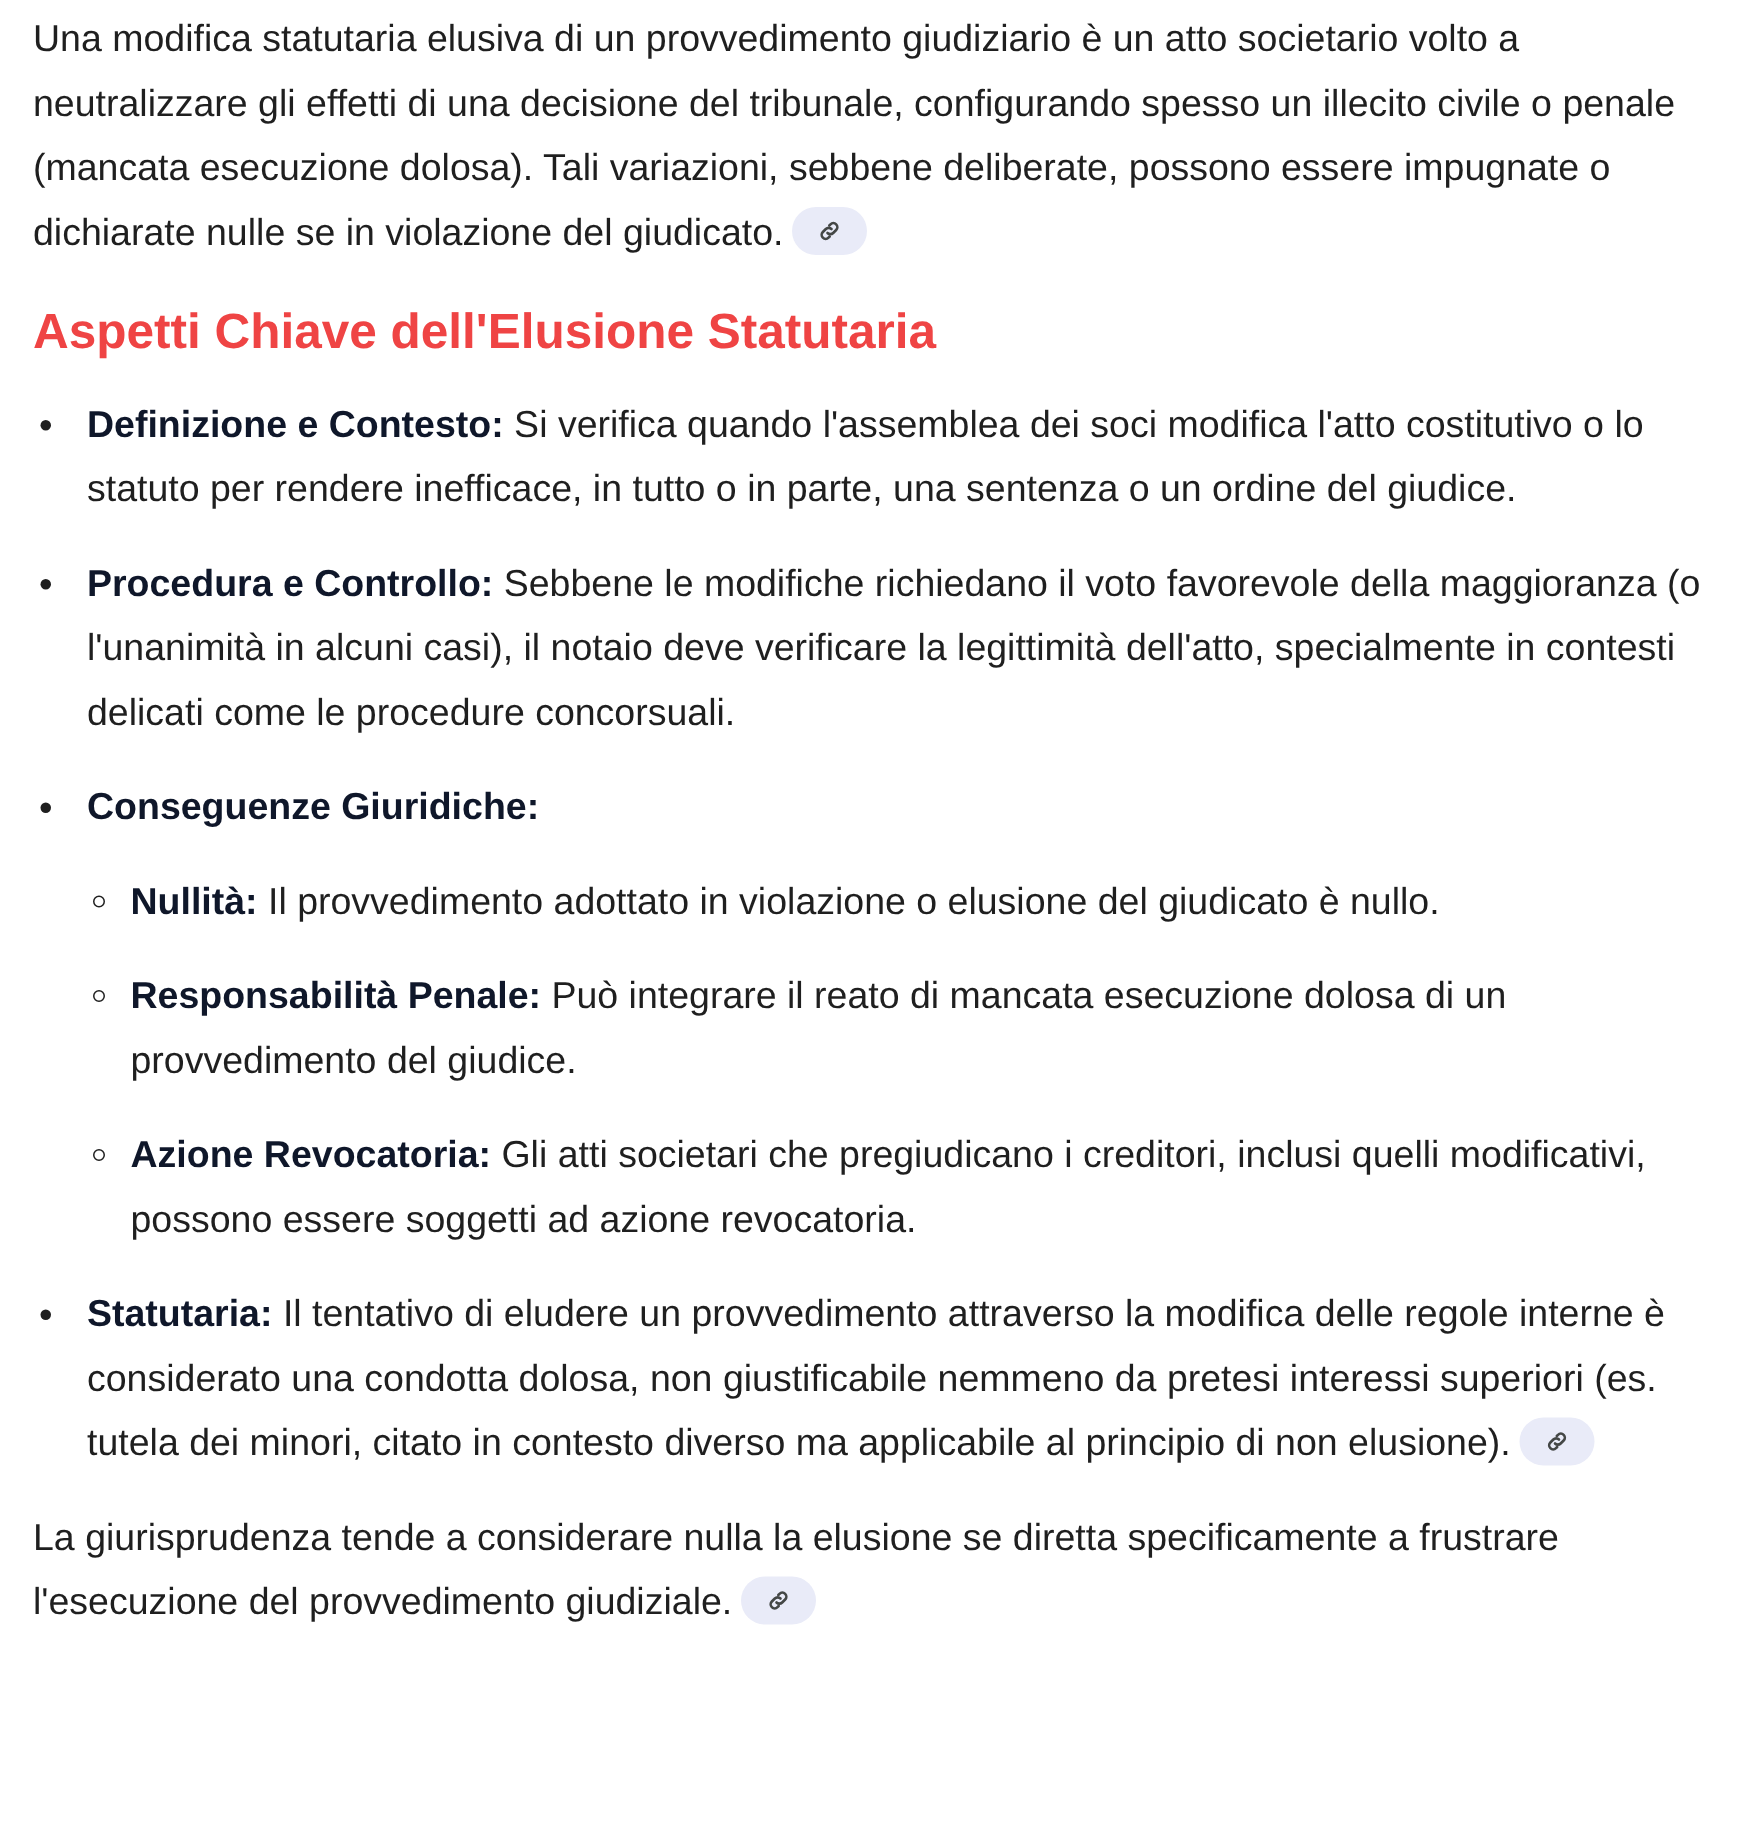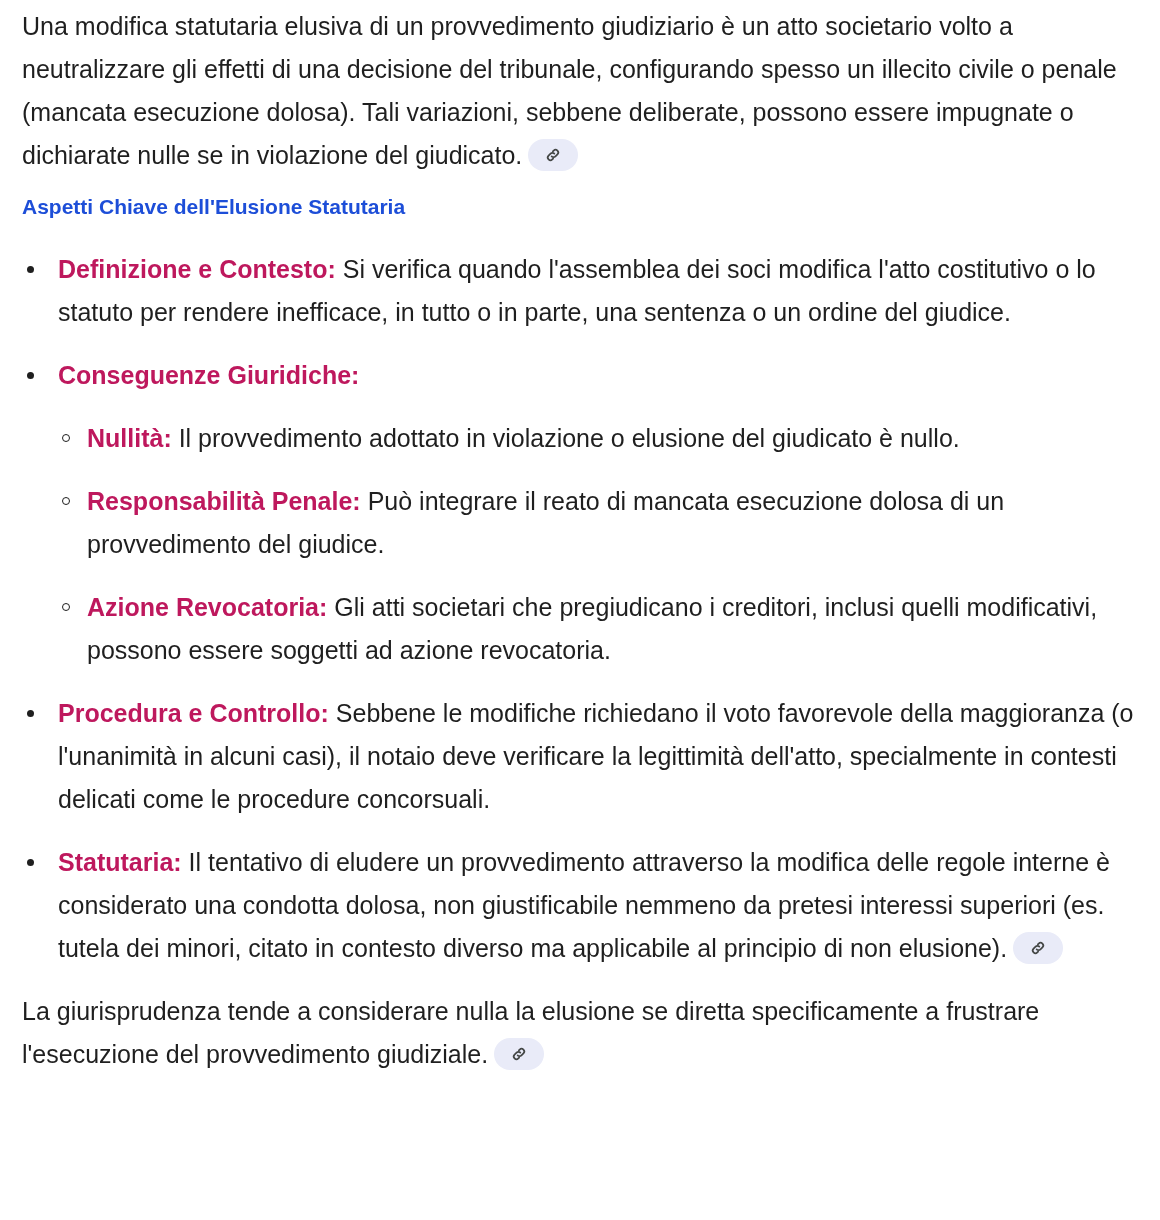--- a/index.html
+++ b/index.html
@@ -13,27 +13,27 @@
       overflow: hidden;
       font-family: "Liberation Sans", sans-serif;
       color: #1f1f1f;
       font-size: 25px;
       line-height: 43px;
     }
     .wrap {
       padding: 5px 22px 0 22px;
     }
     p { margin: 0; }
-    .intro { margin-bottom: 8px; }
+    .intro { margin-bottom: 22px; }
     h3 {
       margin: 0 0 20px 0;
-      font-size: 21px;
+      font-size: 33px;
       font-weight: bold;
       line-height: 43px;
-      color: #1d4ed8;
+      color: #ef4444;
     }
     ul.main {
       list-style: none;
       margin: 0 0 18px 0;
       padding: 0;
     }
     ul.main > li {
       position: relative;
       padding-left: 36px;
       margin-bottom: 20px;
@@ -62,21 +62,21 @@
     ul.sub > li::before {
       content: "";
       position: absolute;
       left: 4px;
       top: 17px;
       width: 6px;
       height: 6px;
       border: 1.5px solid #1f1f1f;
       border-radius: 50%;
     }
-    b { color: #be185d; }
+    b { color: #0f172a; }
     .chip {
       display: inline-flex;
       align-items: center;
       justify-content: center;
       width: 50px;
       height: 32px;
       border-radius: 16px;
       background: #e9ebf8;
       vertical-align: middle;
       margin-left: 6px;
@@ -96,29 +96,29 @@
           <path d="M10 14a4 4 0 0 0 5.66 0l3-3a4 4 0 0 0-5.66-5.66l-1.2 1.2"></path>
           <path d="M14 10a4 4 0 0 0-5.66 0l-3 3a4 4 0 0 0 5.66 5.66l1.2-1.2"></path>
         </svg>
       </span></p>
 
   <h3>Aspetti Chiave dell'Elusione Statutaria</h3>
 
   <ul class="main">
     <li><b>Definizione e Contesto:</b><span> Si verifica quando l'assemblea dei soci modifica l'atto costitutivo o lo statuto per rendere inefficace, in tutto o in parte, una sentenza o un ordine del giudice.</span></li>
 
+    <li><b>Procedura e Controllo:</b><span> Sebbene le modifiche richiedano il voto favorevole della maggioranza (o l'unanimità in alcuni casi), il notaio deve verificare la legittimità dell'atto, specialmente in contesti delicati come le procedure concorsuali.</span></li>
+
     <li><b>Conseguenze Giuridiche:</b>
       <ul class="sub">
         <li><b>Nullità:</b><span> Il provvedimento adottato in violazione o elusione del giudicato è nullo.</span></li>
         <li><b>Responsabilità Penale:</b><span> Può integrare il reato di mancata esecuzione dolosa di un provvedimento del giudice.</span></li>
         <li><b>Azione Revocatoria:</b><span> Gli atti societari che pregiudicano i creditori, inclusi quelli modificativi, possono essere soggetti ad azione revocatoria.</span></li>
       </ul>
     </li>
-
-    <li><b>Procedura e Controllo:</b><span> Sebbene le modifiche richiedano il voto favorevole della maggioranza (o l'unanimità in alcuni casi), il notaio deve verificare la legittimità dell'atto, specialmente in contesti delicati come le procedure concorsuali.</span></li>
 
     <li><b>Statutaria:</b><span> Il tentativo di eludere un provvedimento attraverso la modifica delle regole interne è considerato una condotta dolosa, non giustificabile nemmeno da pretesi interessi superiori (es. tutela dei minori, citato in contesto diverso ma applicabile al principio di non elusione).</span><span class="chip">
           <svg viewBox="0 0 24 24" fill="none" stroke="#444746" stroke-width="2.6" stroke-linecap="round">
             <path d="M10 14a4 4 0 0 0 5.66 0l3-3a4 4 0 0 0-5.66-5.66l-1.2 1.2"></path>
             <path d="M14 10a4 4 0 0 0-5.66 0l-3 3a4 4 0 0 0 5.66 5.66l1.2-1.2"></path>
           </svg>
         </span></li>
   </ul>
 
   <p><span>La giurisprudenza tende a considerare nulla la elusione se diretta specificamente a frustrare l'esecuzione del provvedimento giudiziale.</span><span class="chip">

